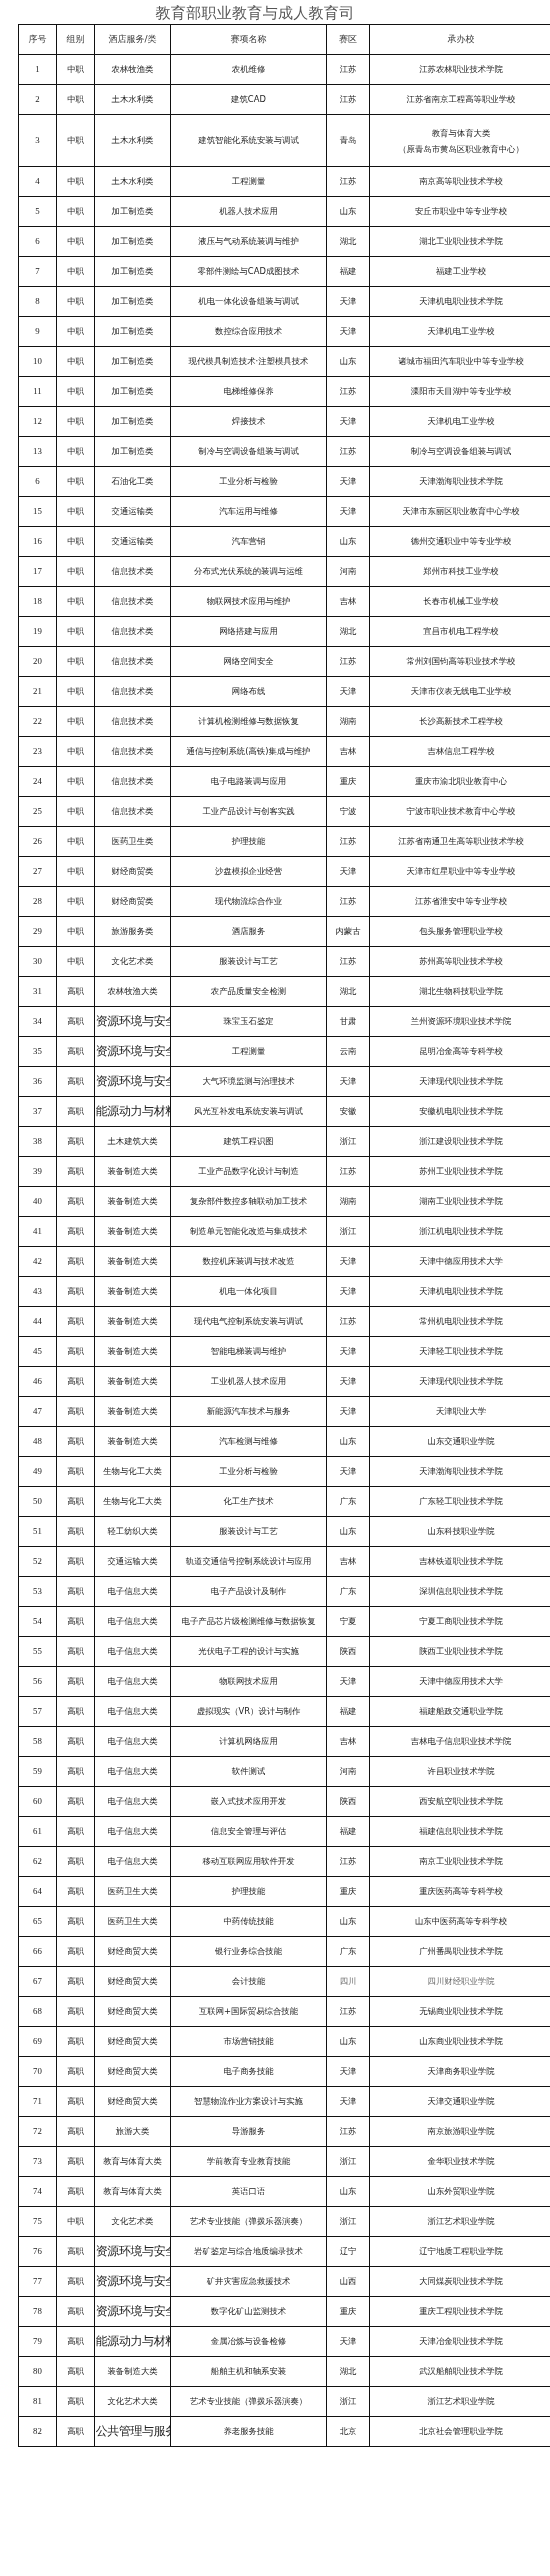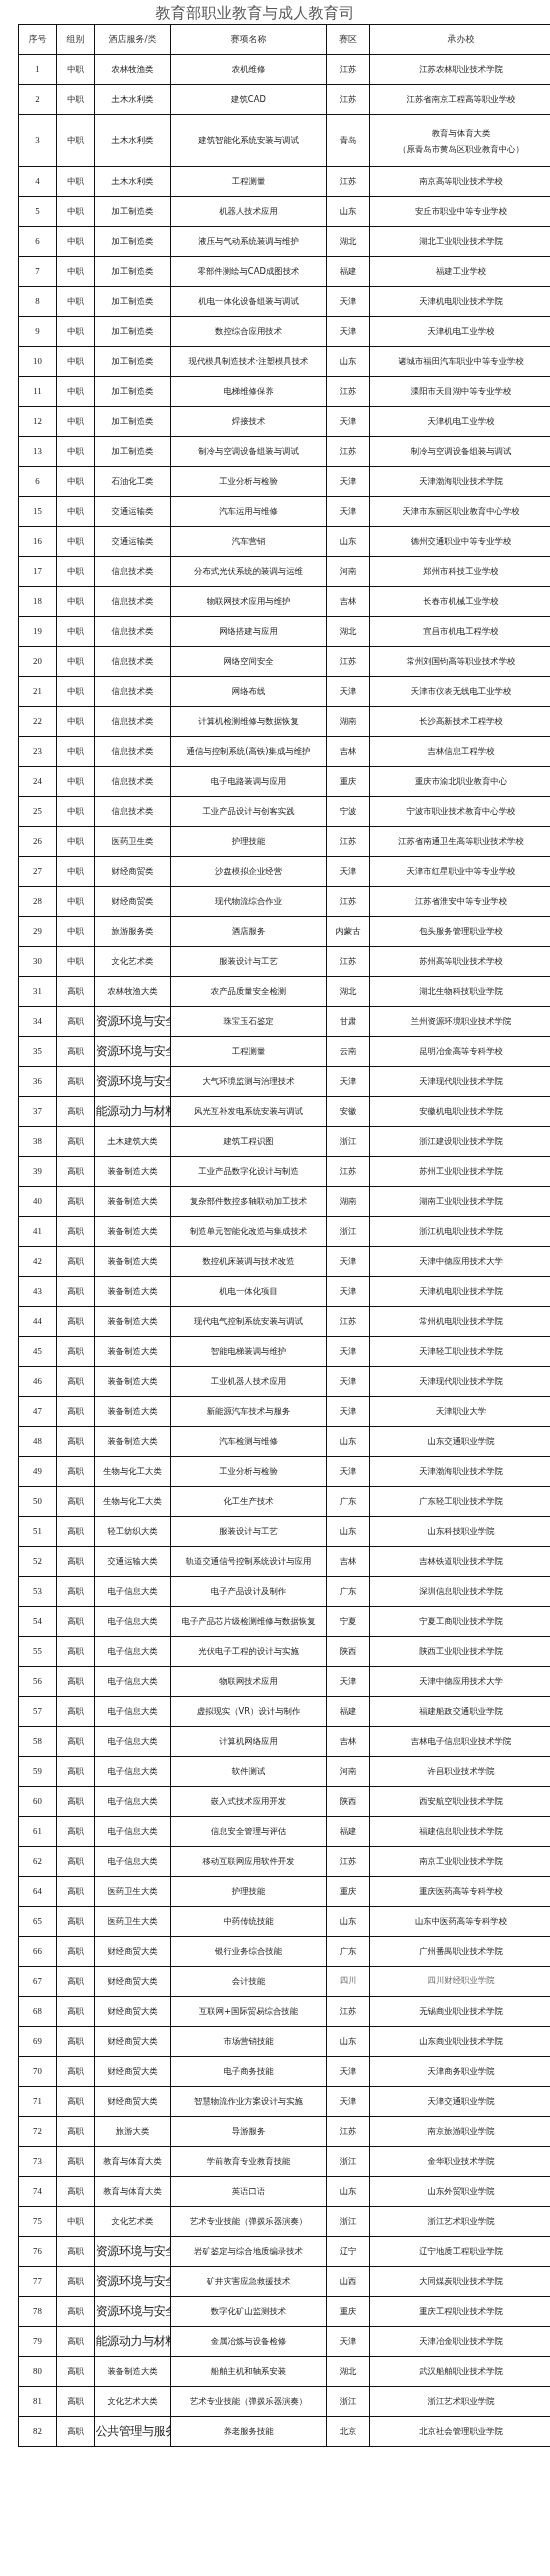--- a/index.html
+++ b/index.html
@@ -40,21 +40,21 @@
     white-space: nowrap;
     line-height: 10.8px;
     height: 30px;
     box-sizing: border-box;
   }
   table.grid th { font-size: 9px; color: #333333; }
   table.grid td.num { font-family: "Liberation Serif", "DejaVu Serif", serif; font-size: 8.8px; }
   table.grid td.cat.long { font-size: 12px; letter-spacing: -0.4px; }
   table.grid tr.tall td { height: 52px; }
   .school-line { display: block; line-height: 16px; }
-  .muted { color: #6b6b6b; font-family: Liberation Serif, serif; }
+  .muted { color: #6b6b6b; }
   col.c1 { width: 38px; } col.c2 { width: 38px; } col.c3 { width: 76px; }
   col.c4 { width: 156px; } col.c5 { width: 43px; } col.c6 { width: 183px; }
 </style>
 </head>
 <body>
 
 <div class="page-title">教育部职业教育与成人教育司</div>
 
 <table class="grid">
   <colgroup>

